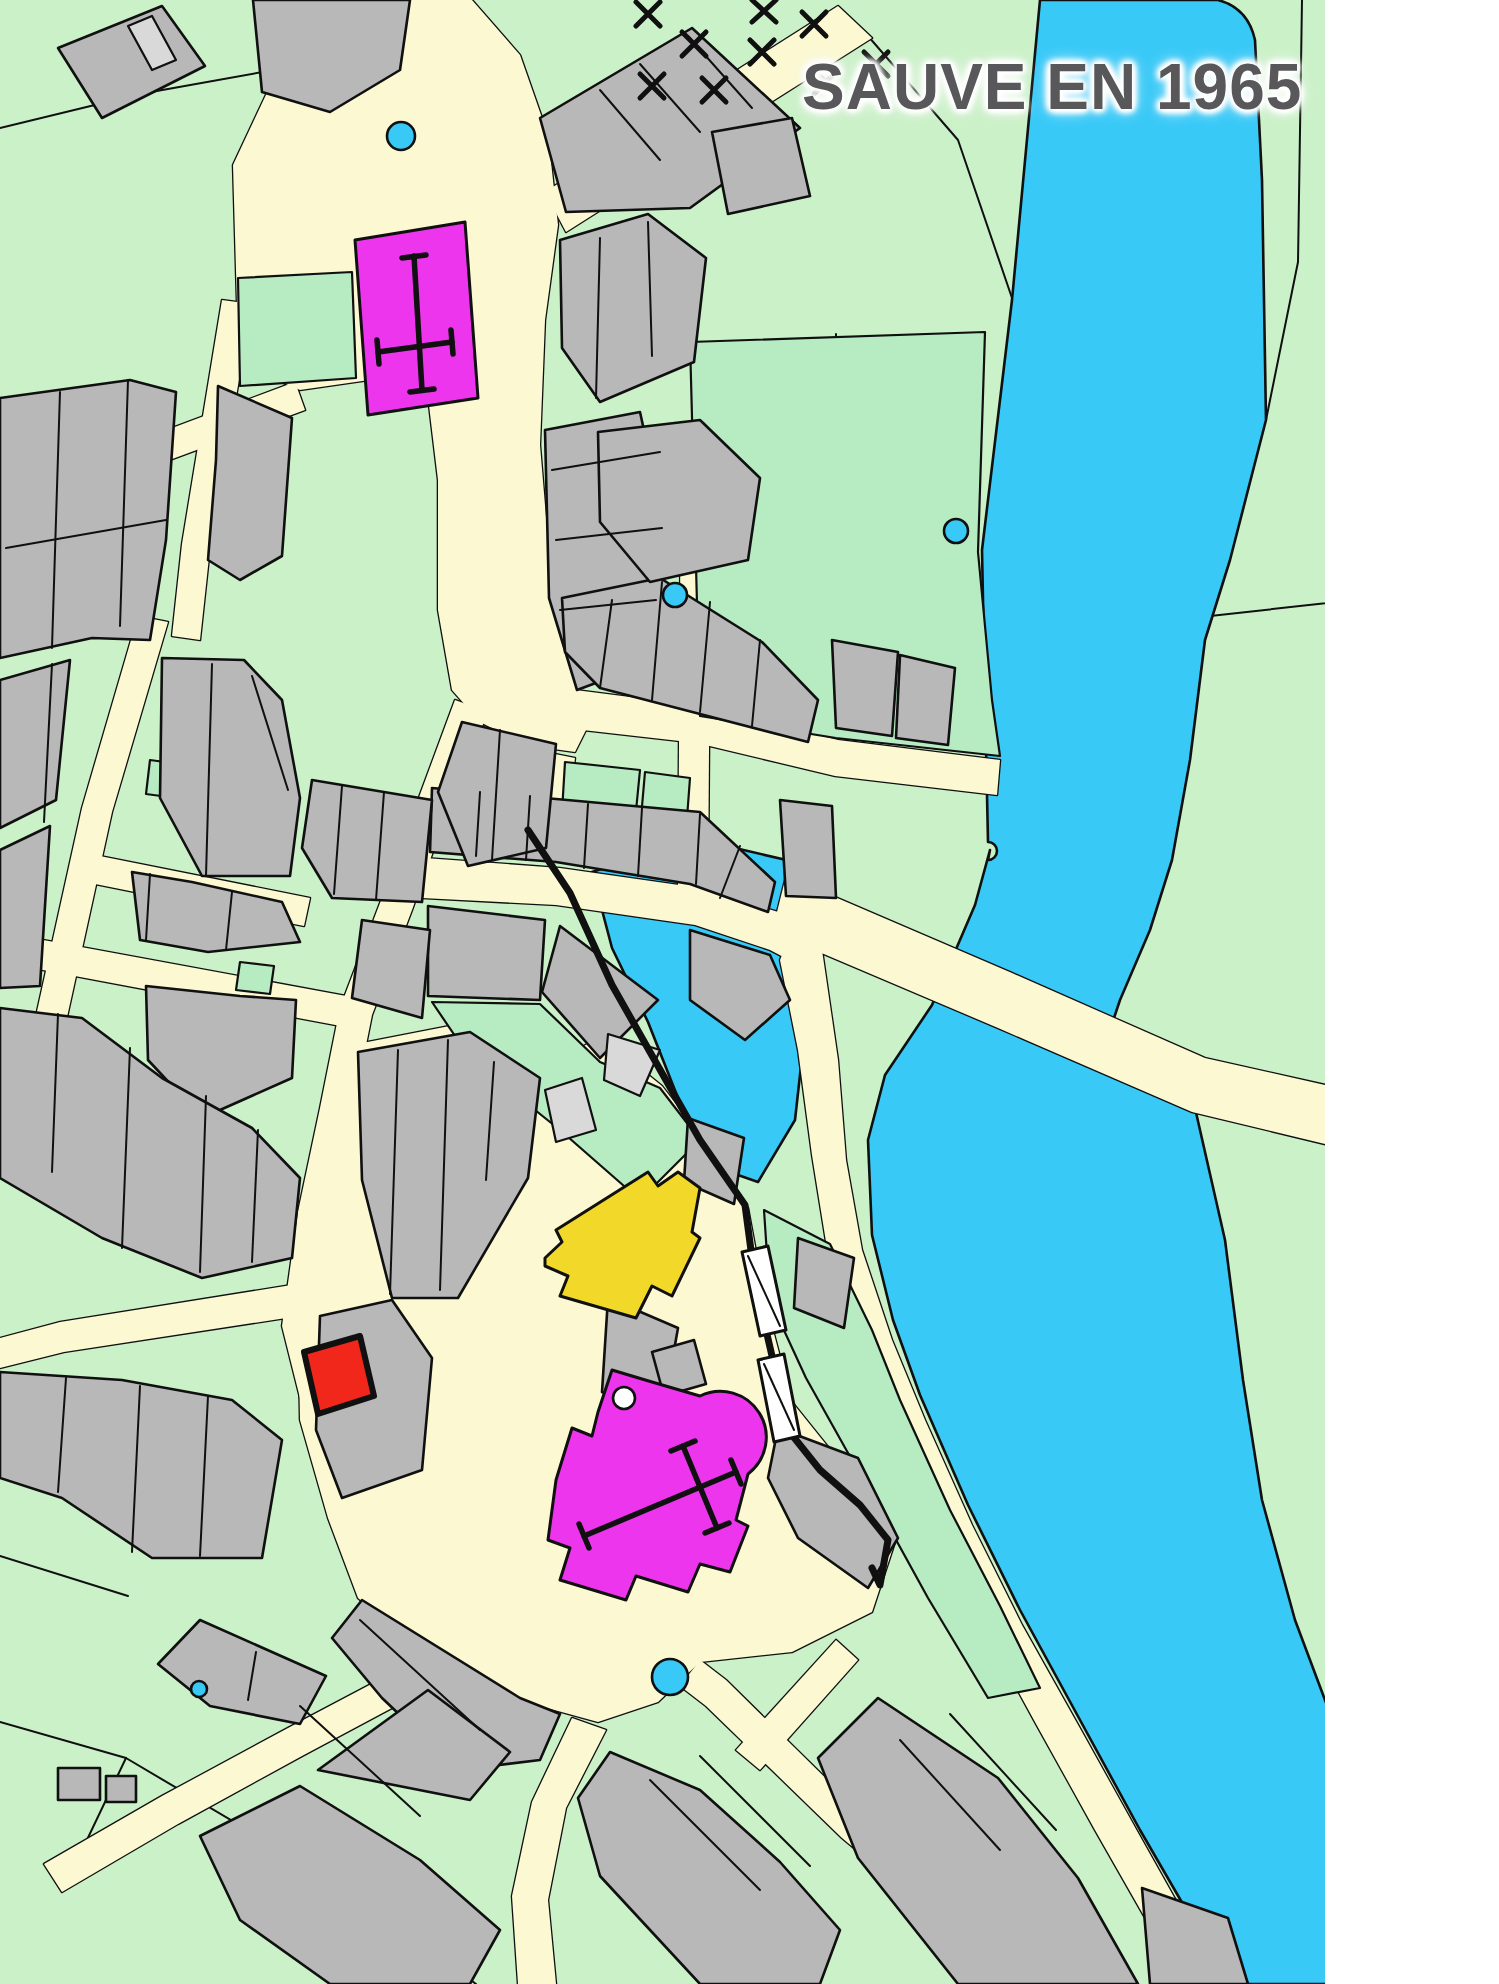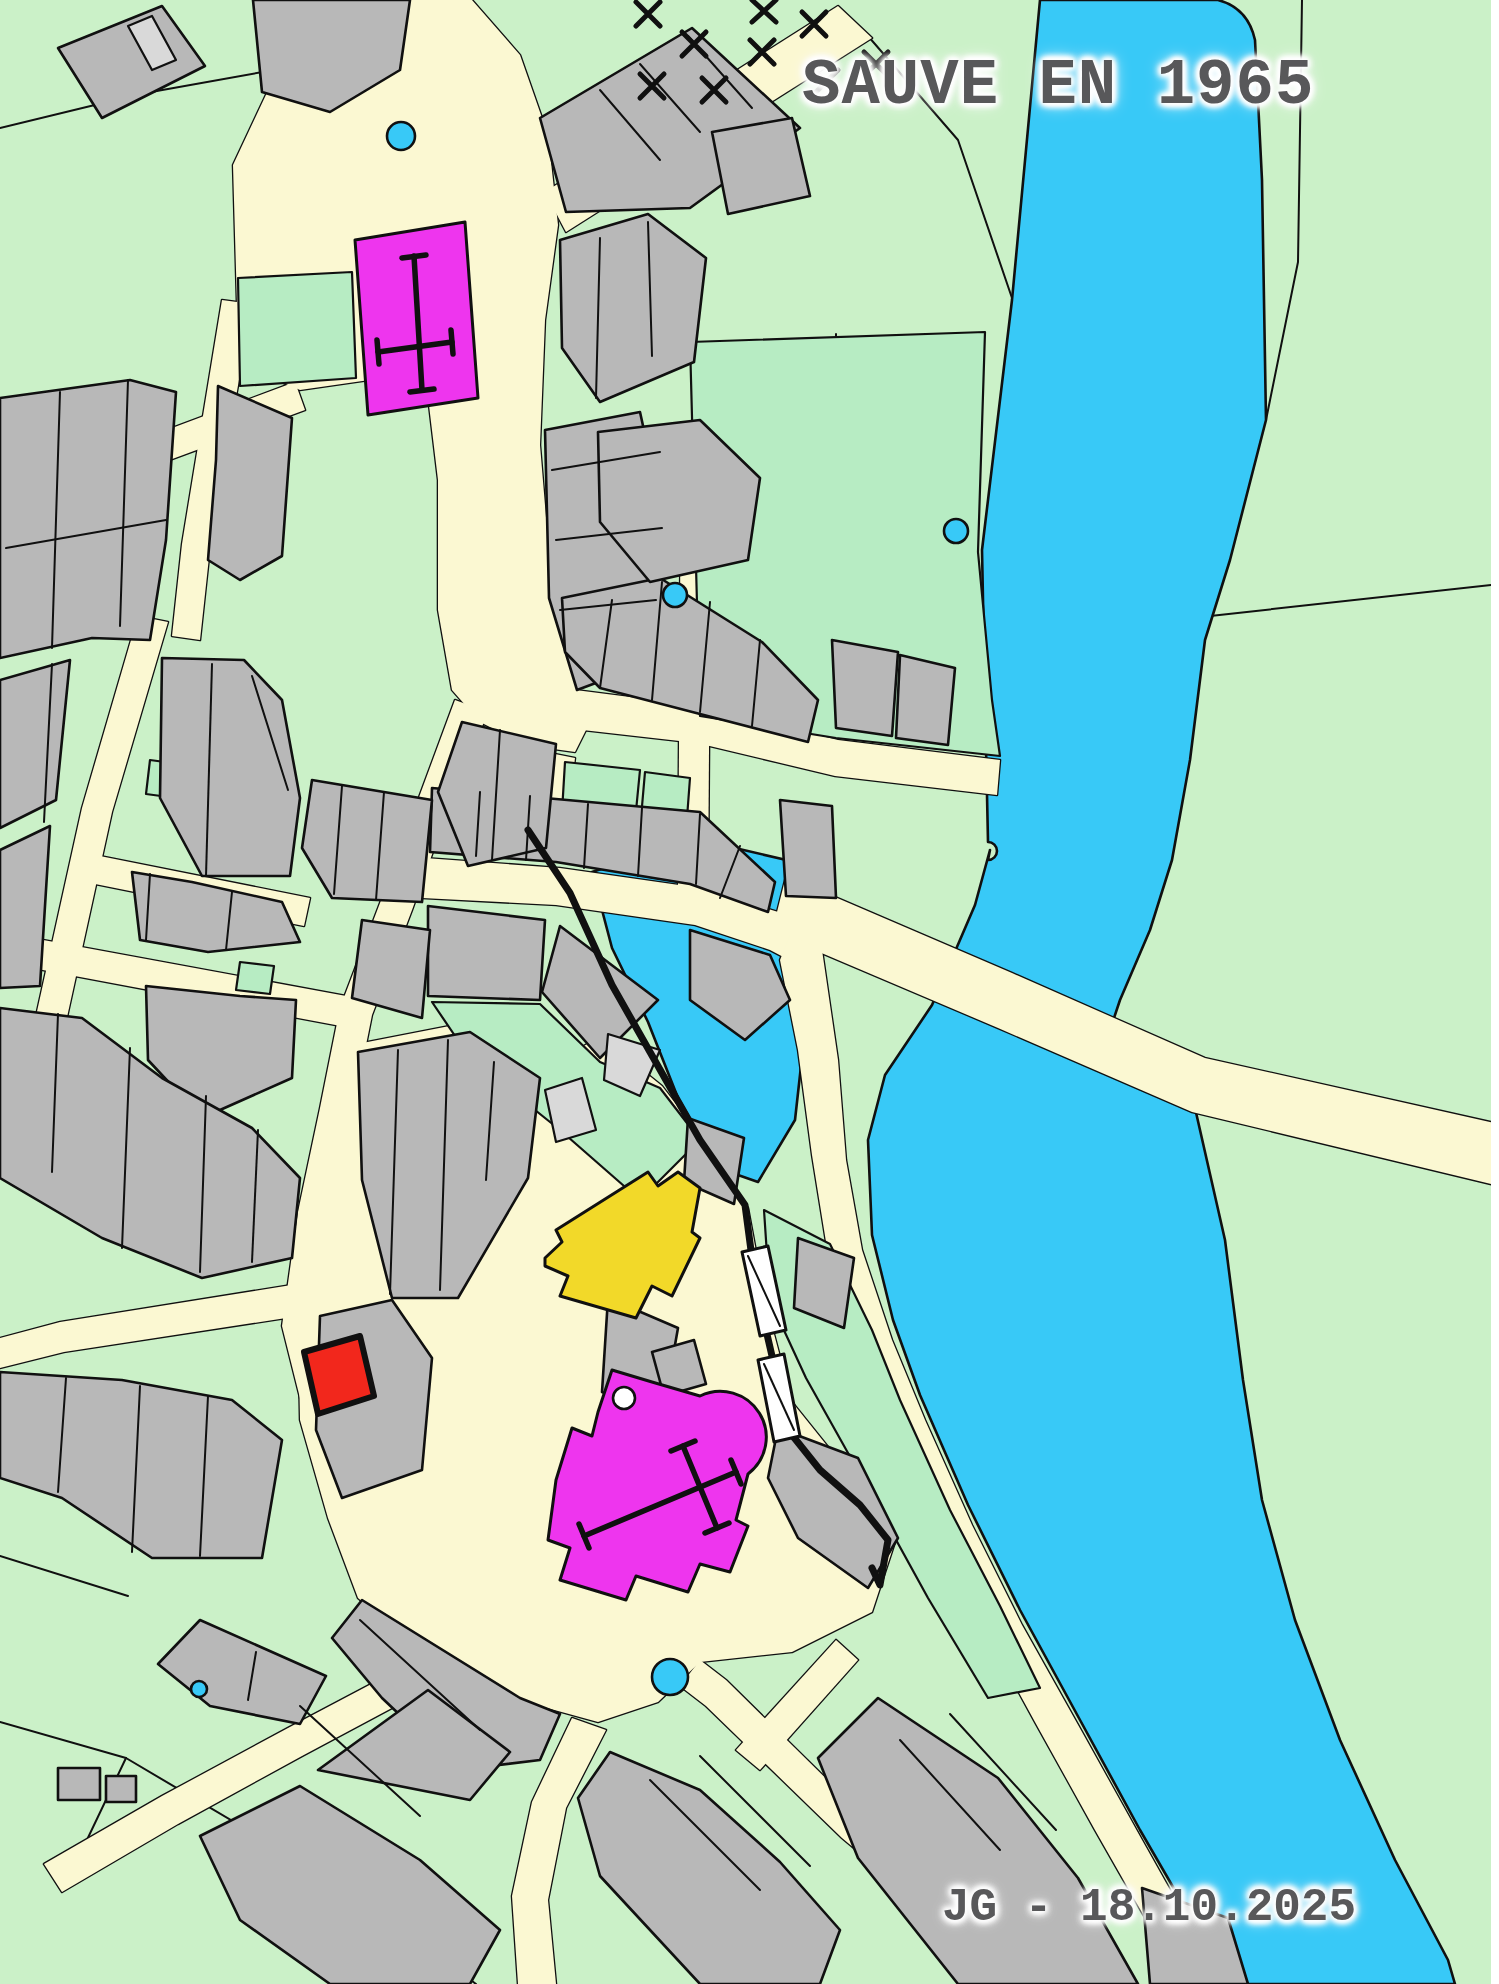--- a/index.html
+++ b/index.html
@@ -2,22 +2,22 @@
 <html style="--field-green: #cbf1c8; --garden-green: #b7ecc3; --road-cream: #fbf8d2; --building-gray: #b8b8b8; --building-light: #d9d9d9; --water-blue: #38c9f7; --church-magenta: #ee35ee; --landmark-yellow: #f2d929; --landmark-red: #f2271c; --outline-black: #101010; --text-gray: #58585a;"><head>
 <meta charset="utf-8">
 <style>
   :root{
     --field-green:#cbf1c8; --garden-green:#b7ecc3; --road-cream:#fbf8d2;
     --building-gray:#b8b8b8; --building-light:#d9d9d9; --water-blue:#38c9f7;
     --church-magenta:#ee35ee; --landmark-yellow:#f2d929; --landmark-red:#f2271c;
     --outline-black:#101010; --text-gray:#58585a;
   }
   html,body{margin:0;padding:0;background:#fff;}
-  .stage{position:relative;width:1491px;height:1984px;overflow:hidden;
-         font-family:Liberation Mono, monospace;}
+  .stage{position:relative;width:1325px;height:1984px;overflow:hidden;
+         font-family:Liberation Sans, sans-serif;}
   svg{position:absolute;left:0;top:0;display:block;}
   .road-stroke{fill:var(--road-cream);stroke:var(--outline-black);stroke-width:2.6;stroke-linejoin:round;}
   .road-fill{fill:var(--road-cream);stroke:none;}
   .bld{fill:var(--building-gray);stroke:var(--outline-black);stroke-width:2.6;stroke-linejoin:round;}
   .bld-light{fill:var(--building-light);stroke:var(--outline-black);stroke-width:2.2;stroke-linejoin:round;}
   .garden{fill:var(--garden-green);stroke:var(--outline-black);stroke-width:2.2;stroke-linejoin:round;}
   .water{fill:var(--water-blue);stroke:var(--outline-black);stroke-width:2.6;stroke-linejoin:round;}
   .parcel{fill:none;stroke:var(--outline-black);stroke-width:2;stroke-linejoin:round;stroke-linecap:round;}
   .rampart{fill:none;stroke:var(--outline-black);stroke-width:7;stroke-linejoin:round;stroke-linecap:round;}
   .stair{fill:#ffffff;stroke:var(--outline-black);stroke-width:3;stroke-linejoin:round;}
@@ -295,14 +295,13 @@
     <path d="M702,78 L726,102 M702,102 L726,78"></path>
     <path d="M750,40 L774,64 M750,64 L774,40"></path>
     <path d="M752,0 L776,22 M752,22 L776,0"></path>
     <path d="M802,12 L826,36 M802,36 L826,12"></path>
     <path d="M814,70 L838,94 M814,94 L838,70"></path>
     <path d="M864,52 L888,76 M864,76 L888,52"></path>
   </g>
 </svg>
 
   <div class="map-title">SAUVE EN 1965</div>
-  <div class="map-signature">JG - 18.10.2025</div>
 </div>
 
 </body></html>

